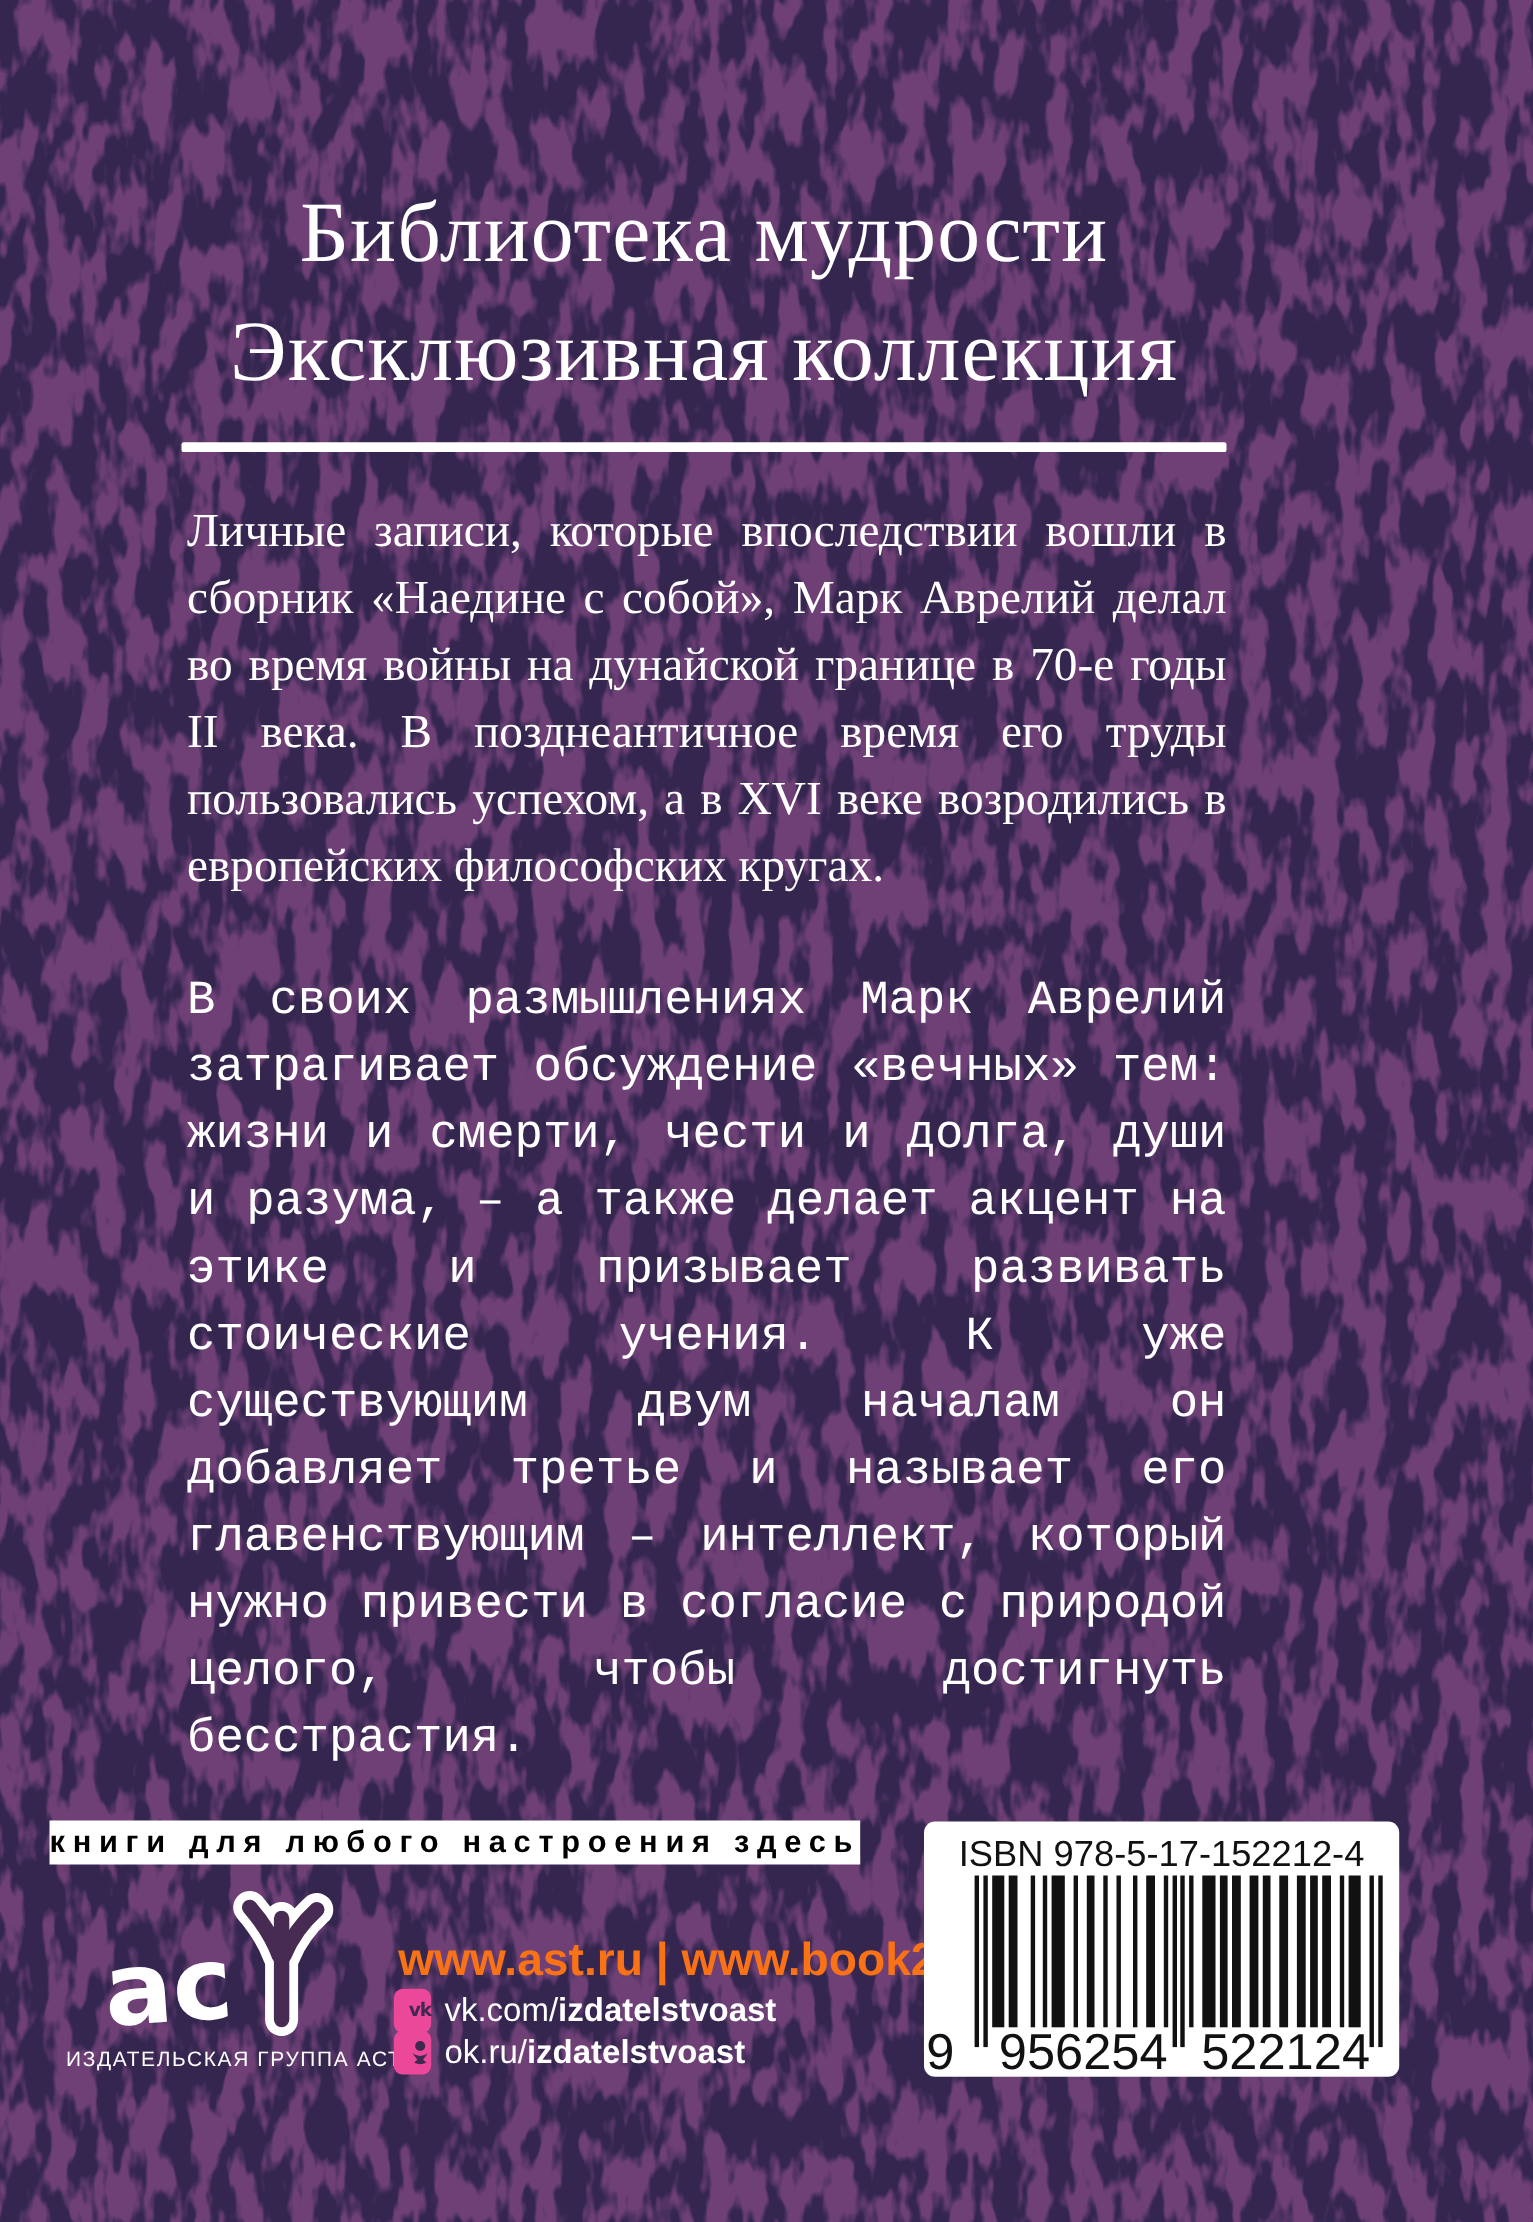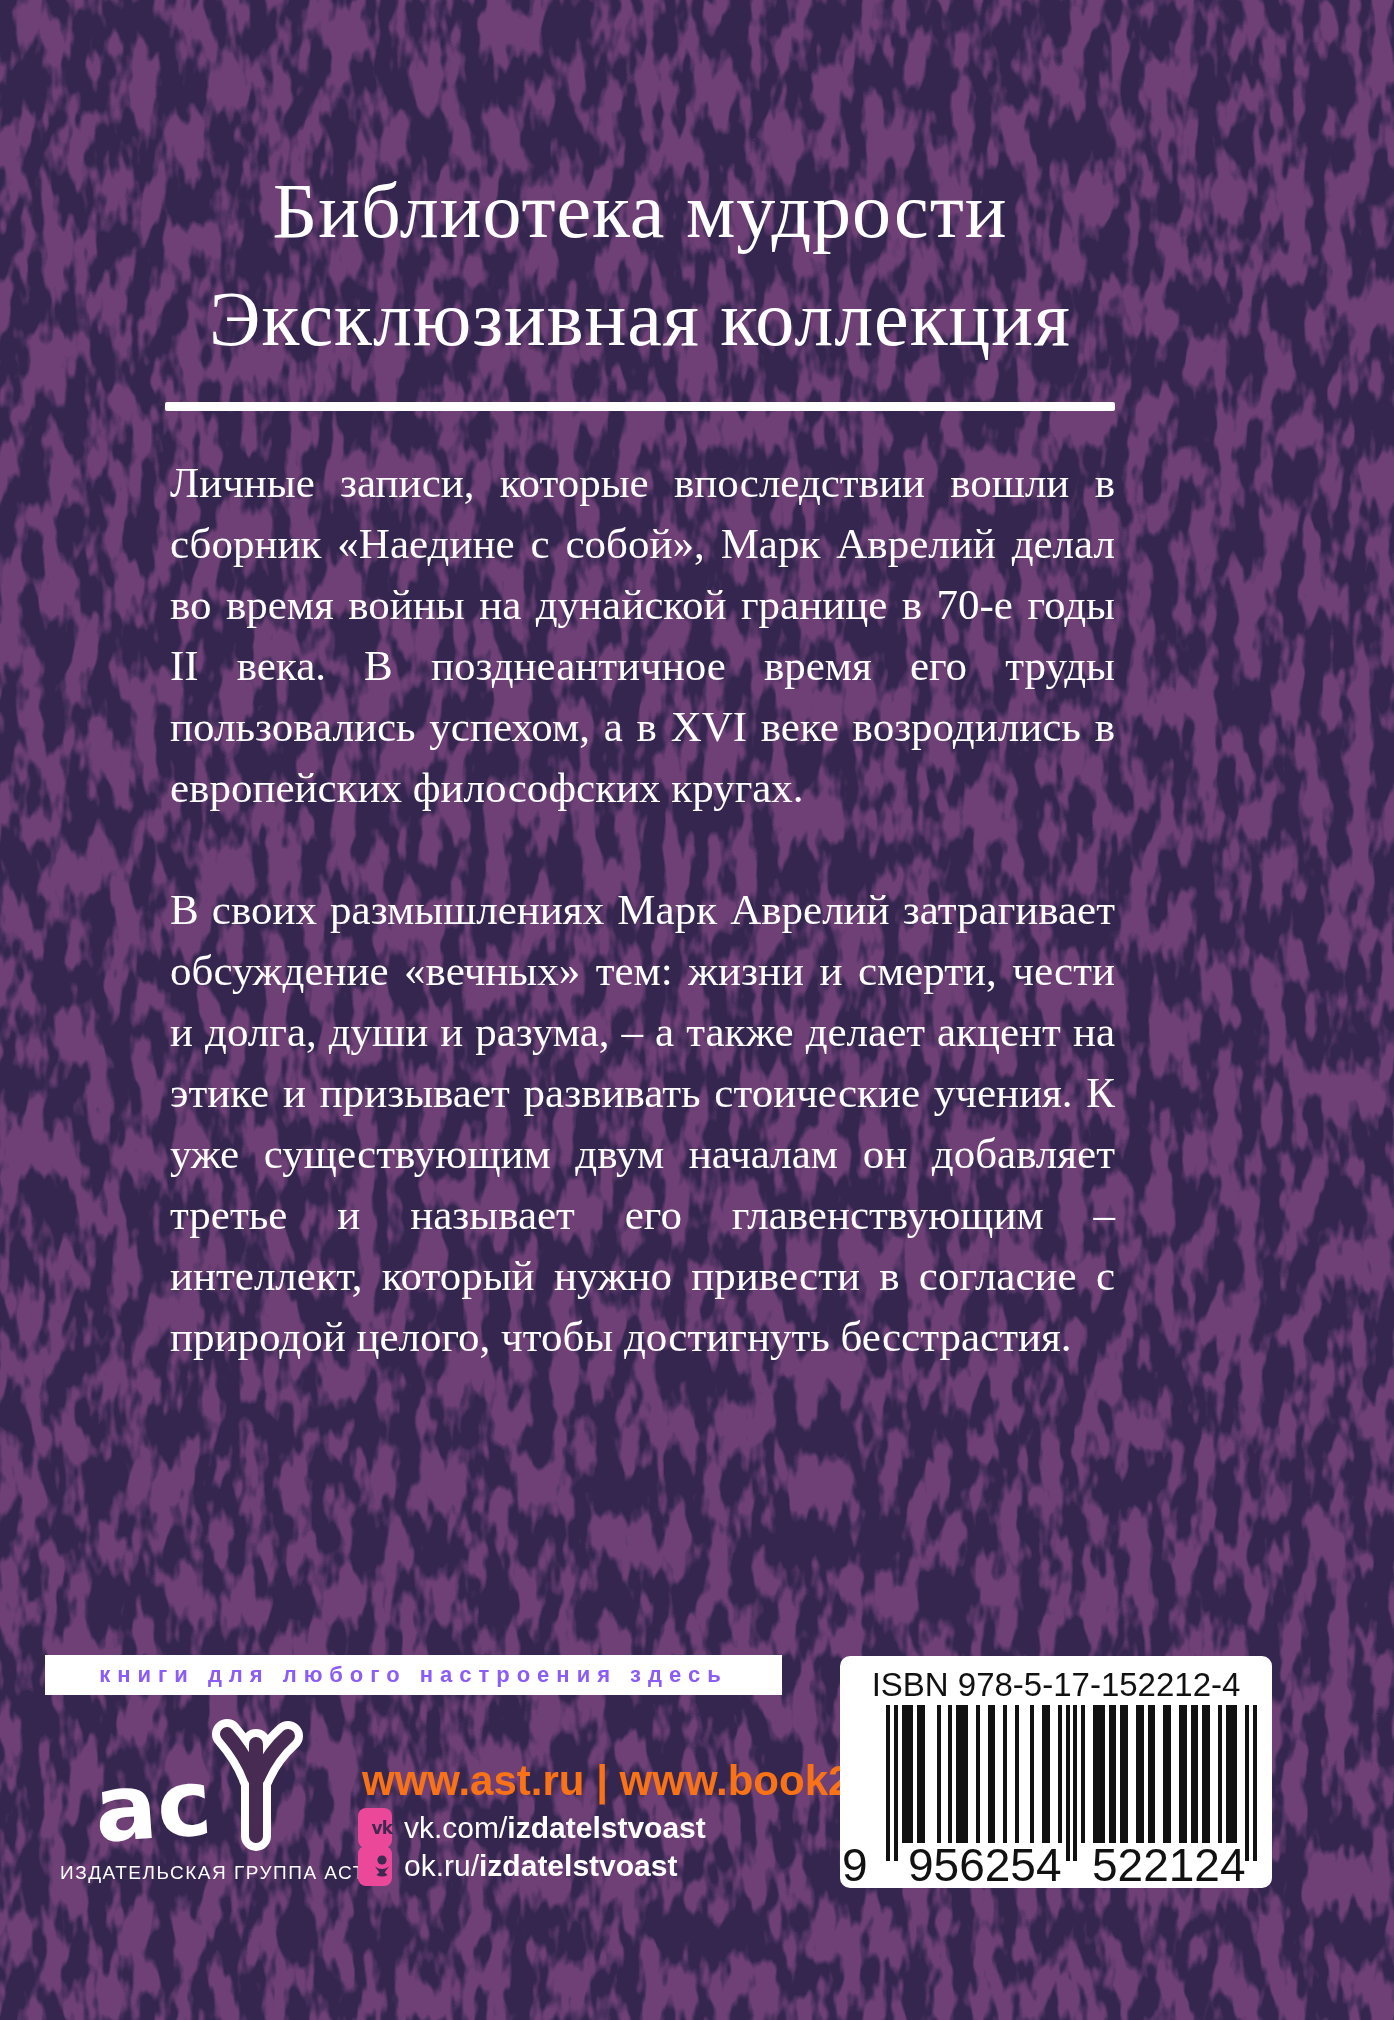--- a/index.html
+++ b/index.html
@@ -25,32 +25,32 @@
     background:#ffffff;border-radius:2px;
   }
 
   
   .annotation{
     left:170px;top:452px;width:945px;
     font-size:43px;line-height:61px;
     text-align:justify;
   }
   .annotation p{margin:0 0 61px 0;}
-  .annotation p:last-child{margin-bottom:0;}
+  .annotation p:last-child{margin-bottom:0;font-family:Liberation Mono, monospace;}
 
   
   .slogan-bar{
     left:45px;top:1655px;width:737px;height:40px;
     background:#ffffff;
     display:flex;align-items:center;justify-content:center;
   }
   .slogan-bar span{
     font-family:"Liberation Sans", sans-serif;
-    font-weight:bold;font-size:22px;letter-spacing:7px;
-    color:#8b5cf6;white-space:nowrap;
+    font-weight:bold;font-size:28px;letter-spacing:7px;
+    color:#000000;white-space:nowrap;
   }
 
   
   .ast-logo{left:96px;top:1706px;}
   .publisher-caption{
     left:60px;top:1862px;width:280px;text-align:center;
     font-family:"Liberation Sans", sans-serif;
     font-size:19px;letter-spacing:1.5px;color:#ffffff;white-space:nowrap;
   }
 

